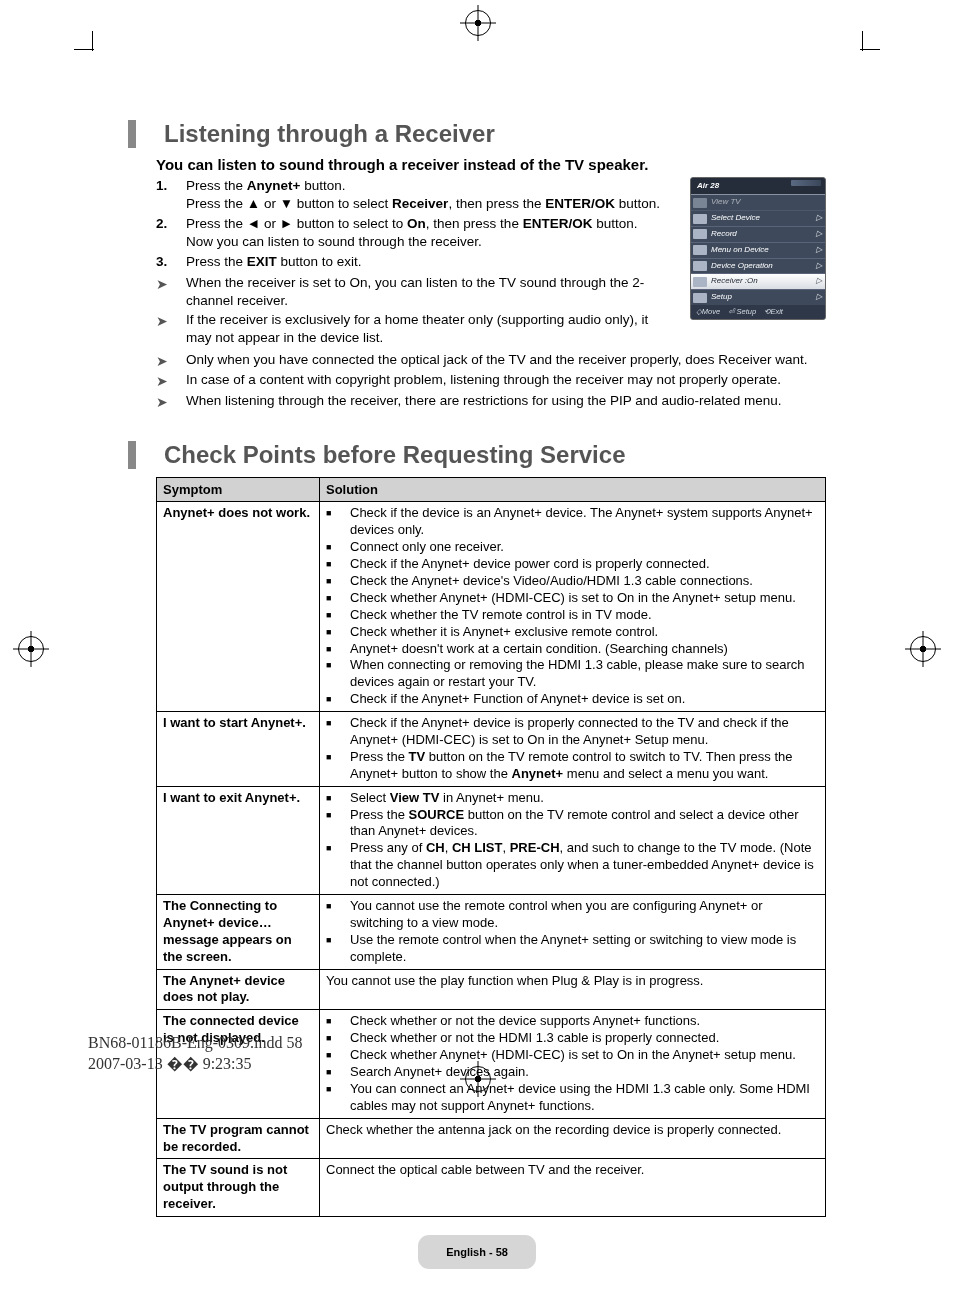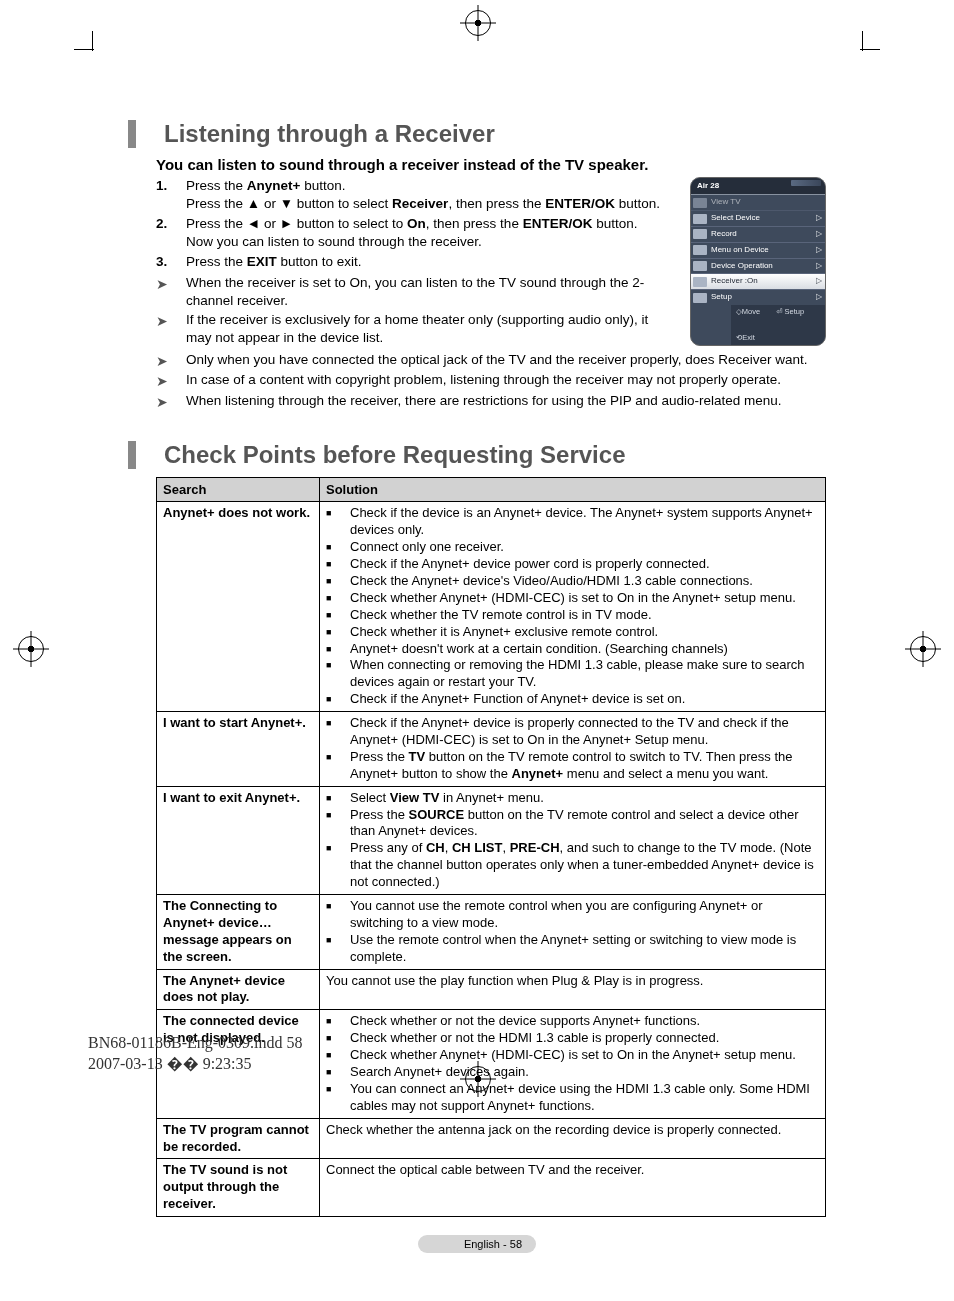--- a/index.html
+++ b/index.html
@@ -39,45 +39,45 @@
   ul.notes { margin:2px 0 0 0; padding:0; list-style:none; }
   ul.notes>li { display:flex; margin-bottom:1px; }
   ul.notes .arrow { flex:0 0 30px; font-size:14px; color:#555; padding-top:1px;}
   ul.notes .txt { flex:1; }
 
   .two-col { display:flex; gap:14px; }
   .two-col .left { flex:1; }
   .two-col .right { flex:0 0 134px; }
 
   
-  .osd { width:134px; border:1px solid #666; font-size:8px; color:#fff; background:#3e4a5c; border-radius:10px; overflow:hidden; }
+  .osd { width:134px; border:1px solid #666; font-size:8px; color:#fff; background:#3e4a5c; border-radius:3px; overflow:hidden;font-style:italic; }
   .osd .titlebar { background:#252d3a; padding:3px 6px; font-weight:bold; border-bottom:1px solid #8892a0; position:relative;}
   .osd .titlebar::after{content:""; position:absolute; right:4px; top:2px; width:30px; height:6px; background:linear-gradient(90deg,#5a6a82,#3a465a); border-radius:1px;}
   .osd .row { display:flex; align-items:center; border-bottom:1px solid #59647a; padding:2px 2px; }
   .osd .row.sel { background:linear-gradient(#fff,#d9dde3); color:#1c2330;align-items:flex-end; }
   .osd .row:last-of-type { border-bottom:none; }
   .osd .ic { width:14px; height:10px; margin-right:4px; background:#aab4c4; border-radius:1px; }
   .osd .label { flex:1; }
   .osd .chev { width:8px; text-align:center; opacity:.8;}
-  .osd .footer { background:#2e3848; padding:2px 5px; font-size:7.5px; color:#d3d9e2; display:flex; flex-wrap:wrap; gap:16px;margin-left:40px; }
+  .osd .footer { background:#2e3848; padding:2px 5px; font-size:7.5px; color:#d3d9e2; display:flex; flex-wrap:wrap; gap:8px; }
   .osd .row.disabled { opacity:.55; }
 
   
   table.trouble { width:100%; border-collapse:collapse; font-size:13px; margin-top:6px;}
   table.trouble th { text-align:left; background:#d2d2d2; padding:3px 6px; font-size:13px; }
   table.trouble th:first-child{ width:150px; border-right:1px solid #000; }
   table.trouble td { padding:3px 6px; border-top:1px solid #000; vertical-align:top; line-height:1.3;margin-left:47px;}
   table.trouble td:first-child{ font-weight:bold; border-right:1px solid #000; }
   table.trouble { border:1px solid #000; }
   ul.sol { margin:0; padding:0; list-style:none; }
   ul.sol>li { display:flex; }
   ul.sol .sq { flex:0 0 24px; font-size:9px; padding-top:3px;}
   ul.sol .t { flex:1; }
 
-  .page-badge { display:block; margin:18px auto 0; text-align:right; font-size:11px; font-weight:normal; background:#d6d6d6; border-radius:11px; padding:3px 14px; width:90px;}
+  .page-badge { display:block; margin:18px auto 0; text-align:center; font-size:11px; font-weight:bold; background:#d6d6d6; border-radius:11px; padding:11px 14px; width:90px;}
 
   .footerline { position:absolute; bottom:28px; left:88px; right:88px; display:flex; justify-content:space-between; font-size:16px; font-family:Liberation Serif, serif; color:#333;flex-direction:column;}
 
   h1.section + .intro + .two-col { }
 
   .gap { height:28px;}
 </style>
 </head>
 <body>
 
@@ -186,21 +186,21 @@
         </ul>
     </div>
 
     <div class="gap"></div>
 
     <h1 class="section">Check Points before Requesting Service</h1>
     <div class="body-block" style="padding-left:28px;">
       <table class="trouble">
         <thead>
             <tr>
-          <th>Search</th>
+          <th>Symptom</th>
           <th>Solution</th>
         </tr>
           </thead>
         <tbody id="tbody">
             <tr>
               <td>Anynet+ does not work.</td>
               <td>
                 <ul class="sol">
                   <li>
                     <span class="sq">■</span>

